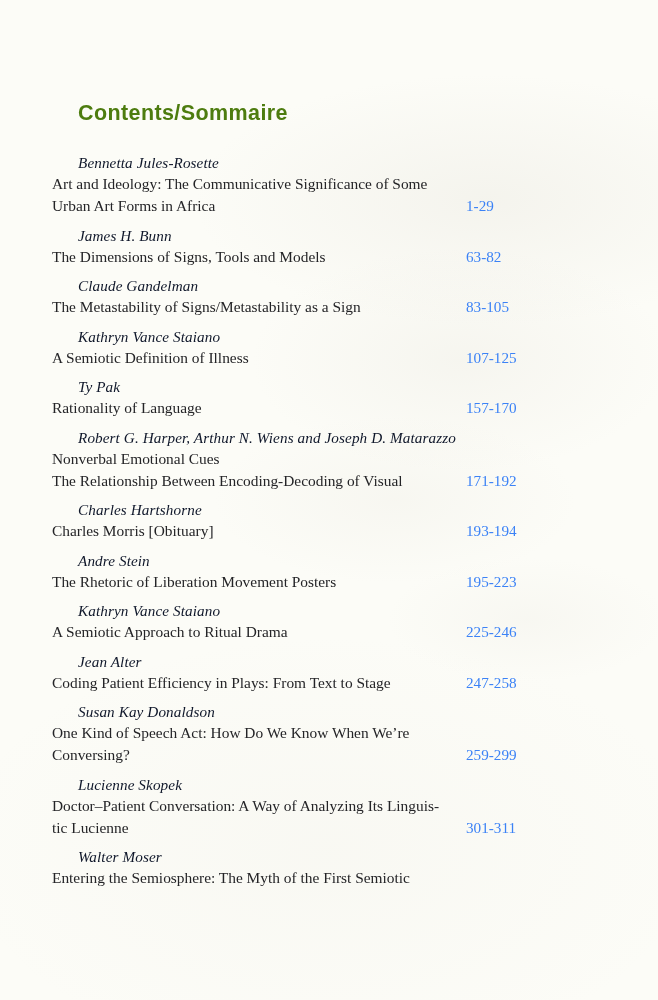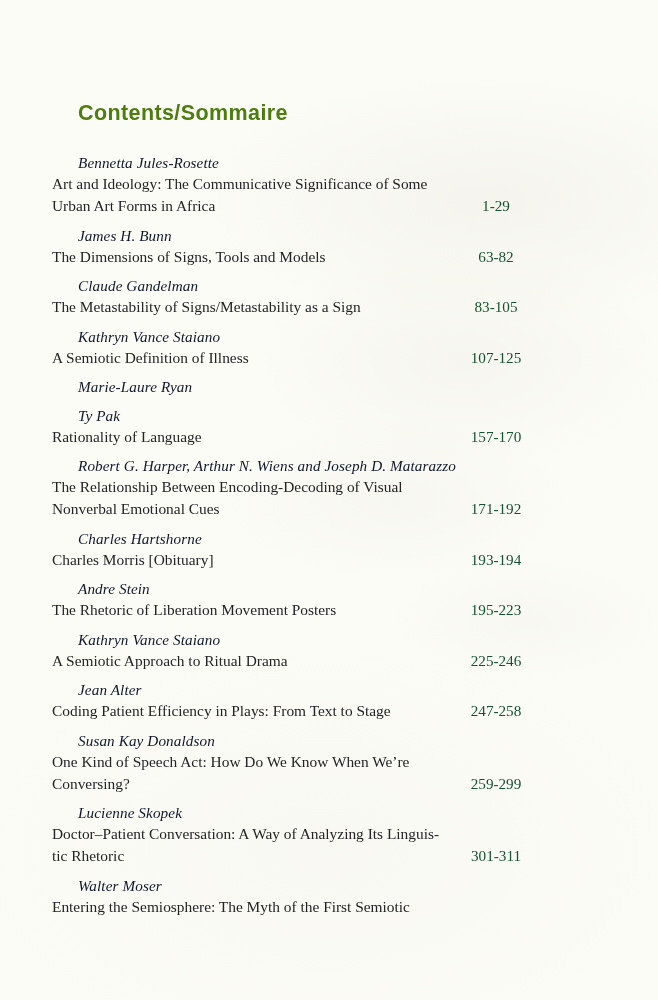--- a/index.html
+++ b/index.html
@@ -83,26 +83,26 @@
     color: #242427;
   }
 
   .entry-title .ln {
     display: block;
     white-space: nowrap;
   }
 
   .entry-pages {
     position: absolute;
-    right: 117px;
+    right: 102px;
     font-size: 15.2px;
     line-height: 22px;
-    text-align: center;
+    text-align: left;
     width: 90px;
-    color: #14532d;
+    color: #3b82f6;
     white-space: nowrap;
   }
 
   
   .pages-row-1 { top: 0; }
   .pages-row-2 { top: 22px; }
 </style>
 </head>
 <body>
 
@@ -144,37 +144,36 @@
       <div class="entry">
         <div class="entry-author">Kathryn Vance Staiano</div>
         <div class="entry-body">
           <div class="entry-title">
             <span class="ln">A Semiotic Definition of Illness</span>
           </div>
           <div class="entry-pages pages-row-1">107-125</div>
         </div>
       </div>
       <div class="entry">
-        <div class="entry-author">Marie-Laure Ryan</div>
       </div>
       <div class="entry">
         <div class="entry-author">Ty Pak</div>
         <div class="entry-body">
           <div class="entry-title">
             <span class="ln">Rationality of Language</span>
           </div>
           <div class="entry-pages pages-row-1">157-170</div>
         </div>
       </div>
       <div class="entry">
         <div class="entry-author">Robert G. Harper, Arthur N. Wiens and Joseph D. Matarazzo</div>
         <div class="entry-body">
           <div class="entry-title">
+            <span class="ln">Nonverbal Emotional Cues</span>
             <span class="ln">The Relationship Between Encoding-Decoding of Visual</span>
-            <span class="ln">Nonverbal Emotional Cues</span>
           </div>
           <div class="entry-pages pages-row-2">171-192</div>
         </div>
       </div>
       <div class="entry">
         <div class="entry-author">Charles Hartshorne</div>
         <div class="entry-body">
           <div class="entry-title">
             <span class="ln">Charles Morris [Obituary]</span>
           </div>
@@ -216,21 +215,21 @@
             <span class="ln">Conversing?</span>
           </div>
           <div class="entry-pages pages-row-2">259-299</div>
         </div>
       </div>
       <div class="entry">
         <div class="entry-author">Lucienne Skopek</div>
         <div class="entry-body">
           <div class="entry-title">
             <span class="ln">Doctor–Patient Conversation: A Way of Analyzing Its Linguis-</span>
-            <span class="ln">tic Rhetoric</span>
+            <span class="ln">tic Lucienne</span>
           </div>
           <div class="entry-pages pages-row-2">301-311</div>
         </div>
       </div>
       <div class="entry">
         <div class="entry-author">Walter Moser</div>
         <div class="entry-body">
           <div class="entry-title">
             <span class="ln">Entering the Semiosphere: The Myth of the First Semiotic</span>
           </div>

